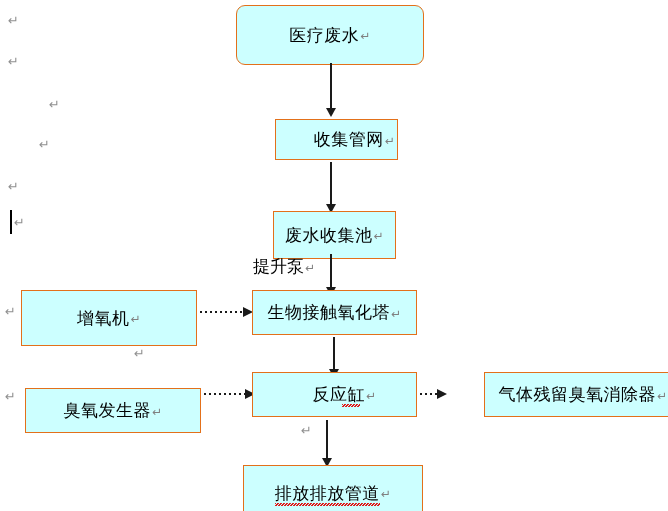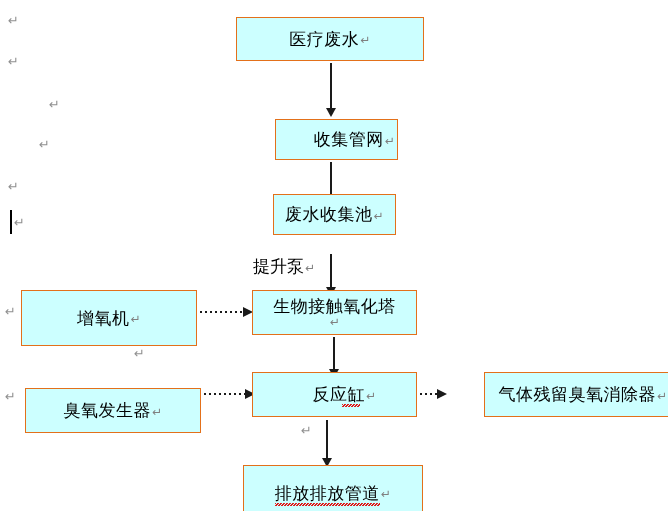--- a/index.html
+++ b/index.html
@@ -139,39 +139,39 @@
   <div class="para-mark" style="left:39px; top:138px;">↵</div>
   <div class="para-mark" style="left:8px;  top:180px;">↵</div>
   <div class="para-mark" style="left:14px; top:216px;">↵</div>
   <div class="para-mark" style="left:5px;  top:305px;">↵</div>
   <div class="para-mark" style="left:134px;top:347px;">↵</div>
   <div class="para-mark" style="left:5px;  top:390px;">↵</div>
   <div class="para-mark" style="left:301px;top:424px;">↵</div>
 
   <div class="caret" style="left:10px; top:210px; height:24px;"></div>
 
-  <div class="node" style="left:236px; top:17px; width:188px; height:44px;">
+  <div class="node" style="left:236px; top:5px; width:188px; height:60px;border-radius:9px;">
     <span class="txt">医疗废水</span>
       <span class="pilc">↵</span>
   </div>
 
   <div class="arrow-v" style="left:330px; top:63px; height:46px;">
     <span class="head"></span>
   </div>
 
   <div class="node" style="left:275px; top:119px; width:123px; height:41px;padding-left:36px;">
     <span class="txt">收集管网</span>
       <span class="pilc">↵</span>
   </div>
 
   <div class="arrow-v" style="left:330px; top:162px; height:43px;">
     <span class="head"></span>
   </div>
 
-  <div class="node" style="left:273px; top:194px; width:123px; height:41px;text-align:right;">
+  <div class="node" style="left:273px; top:211px; width:123px; height:48px;text-align:right;">
     <span class="txt">废水收集池</span>
       <span class="pilc">↵</span>
   </div>
 
   <div class="label" style="left:253px; top:258px;">
     <span>提升泵</span><span class="pilc">↵</span>
   </div>
 
   <div class="arrow-v" style="left:330px; top:254px; height:34px;">
     <span class="head"></span>
@@ -179,21 +179,21 @@
 
   <div class="node" style="left:21px; top:290px; width:176px; height:56px;">
     <span class="txt">增氧机</span>
       <span class="pilc">↵</span>
   </div>
 
   <div class="arrow-dotted" style="left:200px; top:311px; width:44px;">
     <span class="head"></span>
   </div>
 
-  <div class="node" style="left:252px; top:290px; width:165px; height:45px;flex-direction:column;">
+  <div class="node" style="left:252px; top:290px; width:165px; height:45px;">
     <span class="txt">生物接触氧化塔</span>
       <span class="pilc">↵</span>
   </div>
 
   <div class="arrow-v" style="left:333px; top:337px; height:33px;">
     <span class="head"></span>
   </div>
 
   <div class="node" style="left:25px; top:388px; width:176px; height:45px;">
     <span class="txt">臭氧发生器</span>

